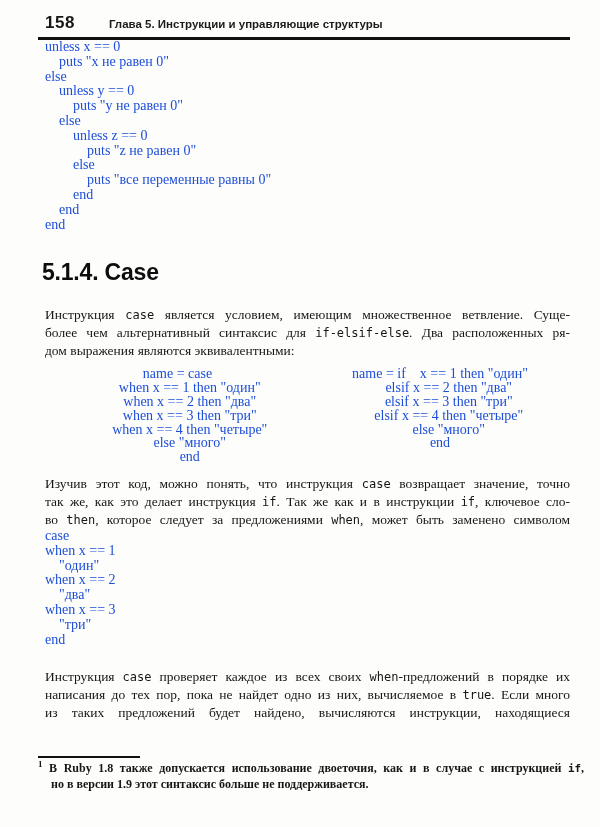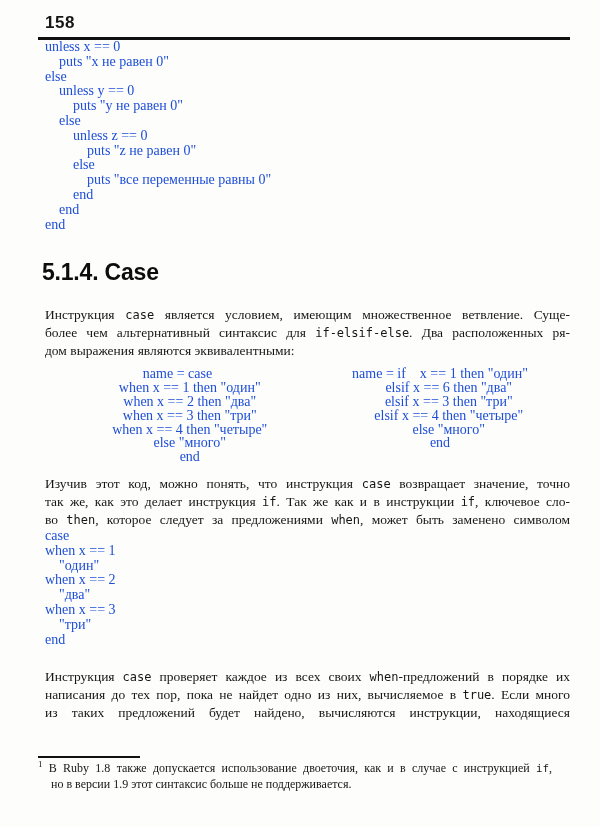--- a/index.html
+++ b/index.html
@@ -85,22 +85,23 @@
     vertical-align: super;
     line-height: 0;
   }
   .p1 { margin-top: 20px; }
   .p2 { margin-top: 11px; }
   .p3 { margin-top: 21px; }
   .codemid { margin-top: 10px; }
   
   .footnote {
     position: absolute;
-    left: 38px; right: 48px;
+    left: 38px; right: 16px;
     top: 756px;
+    font-weight: bold;
   }
   .fnrule {
     width: 102px;
     border-top: 2px solid #111;
     margin-bottom: 3px;
   }
   .footnote .para {
     margin-top: 2px;
     font-size: 12px;
     line-height: 15.5px;
@@ -108,20 +109,21 @@
   .footnote .para .mono { font-size: 10.8px; }
   .footnote .para .tline:not(:first-child) { padding-left: 13px; }
 </style>
 </head>
 <body>
 
 <div class="page">
 
   <div class="pagehead">
     <span class="pagenum">158</span>
+    <span class="chaptitle">Глава 5. Инструкции и управляющие структуры</span>
   </div>
 
   <pre class="code code-top">unless x == 0
     puts "x не равен 0"
 else
     unless y == 0
         puts "y не равен 0"
     else
         unless z == 0
             puts "z не равен 0"
@@ -141,21 +143,21 @@
 
   <div class="cols">
     <pre class="code col-left">name = case
        when x == 1 then "один"
        when x == 2 then "два"
        when x == 3 then "три"
        when x == 4 then "четыре"
        else "много"
        end</pre>
     <pre class="code col-right">name = if    x == 1 then "один"
-     elsif x == 6 then "два"
+     elsif x == 2 then "два"
      elsif x == 3 then "три"
      elsif x == 4 then "четыре"
      else "много"
 end</pre>
   </div>
 
   <div class="para p2">
       <div class="tline"><span>Изучив этот код, можно понять, что инструкция </span><span class="mono">case</span><span> возвращает значение, точно</span></div>
       <div class="tline"><span>так же, как это делает инструкция </span><span class="mono">if</span><span>. Так же как и в инструкции </span><span class="mono">if</span><span>, ключевое сло-</span></div>
       <div class="tline"><span>во </span><span class="mono">then</span><span>, которое следует за предложениями </span><span class="mono">when</span><span>, может быть заменено символом</span></div>

